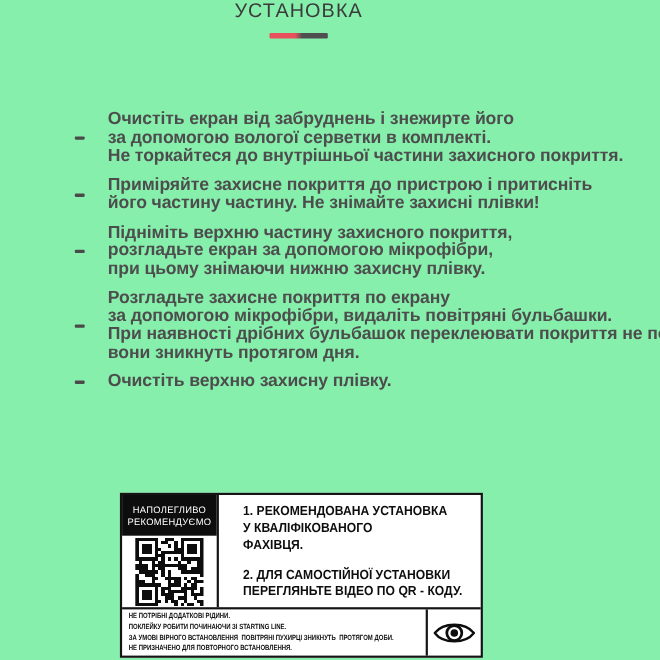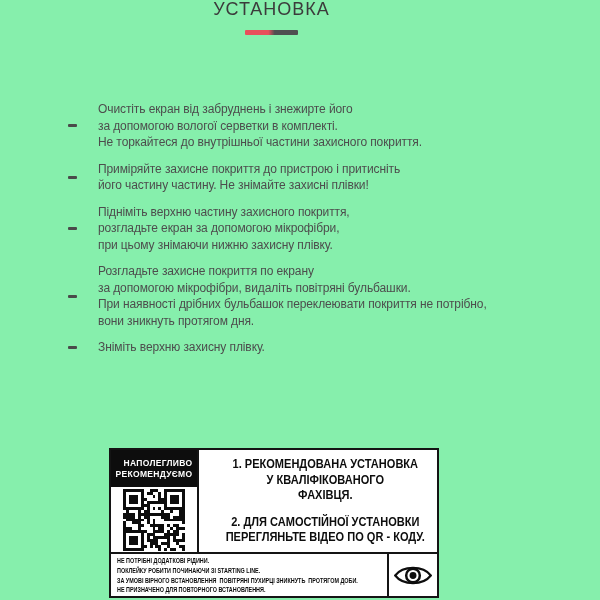--- a/index.html
+++ b/index.html
@@ -14,35 +14,35 @@
   }
   .divider{
     position:absolute;left:245px;top:30px;width:53px;height:5px;
     background:linear-gradient(90deg,var(--red) 0 44%,var(--dark) 56% 100%);
     border-radius:1px;
   }
   .steps{position:absolute;left:68px;top:101px;width:470px;}
   .step{display:flex;align-items:center;margin-bottom:10px;}
   .dash{flex:0 0 9px;height:3px;background:#4a4a4a;border-radius:1px;margin-right:21px;align-self:center;}
   .step-text{
-    white-space:pre;font-size:12px;line-height:16.5px;color:var(--body);letter-spacing:-0.1px;
+    white-space:pre;font-size:16px;line-height:16.5px;color:var(--body);letter-spacing:-0.1px;font-weight:bold;
   }
   .rec-box{
     position:absolute;left:109px;top:448px;width:330px;height:150px;
     border:2px solid var(--ink);box-sizing:border-box;background:#fff;
     display:flex;flex-direction:column;color:var(--ink);
   }
   .rec-top{flex:0 0 102px;display:flex;border-bottom:2px solid var(--ink);}
   .rec-left{flex:0 0 86px;border-right:2px solid var(--ink);display:flex;flex-direction:column;}
   .badge{
     height:37px;background:#0d0d0d;color:#fff;display:flex;align-items:center;justify-content:center;
-    font-size:8.5px;font-weight:bold;line-height:11px;text-align:right;white-space:pre-line;letter-spacing:0.3px;
+    font-size:8.5px;font-weight:normal;line-height:11px;text-align:center;white-space:pre-line;letter-spacing:0.3px;
   }
   .qr-wrap{flex:1;display:flex;align-items:center;justify-content:center;}
-  .rec-right{flex:1;padding:7px 8px 5px 22px;overflow:hidden;text-align:center;}
+  .rec-right{flex:1;padding:7px 8px 5px 22px;overflow:hidden;}
   .rec-point{
     white-space:pre;font-weight:bold;font-size:12px;line-height:15.5px;color:#0d0d0d;
     transform:scaleX(0.92);transform-origin:0 0;width:109%;
   }
   .rec-point + .rec-point{margin-top:11px;}
   .rec-bottom{flex:1;display:flex;min-height:0;}
   .notes-cell{flex:1;padding:4px 5px 3px 6px;overflow:hidden;display:flex;align-items:center;}
   .notes{
     white-space:pre;font-weight:bold;font-size:6.8px;line-height:9.6px;color:#0d0d0d;
     transform:scaleX(0.8);transform-origin:0 50%;width:125%;
@@ -78,21 +78,21 @@
     </div>
     <div class="step">
       <div class="dash"></div>
       <div class="step-text">Розгладьте захисне покриття по екрану
 за допомогою мікрофібри, видаліть повітряні бульбашки.
 При наявності дрібних бульбашок переклеювати покриття не потрібно,
 вони зникнуть протягом дня.</div>
     </div>
     <div class="step">
       <div class="dash"></div>
-      <div class="step-text">Зніміть верхню захисну плівку.</div>
+      <div class="step-text">Очистіть верхню захисну плівку.</div>
     </div>
   </div>
 
   <div class="rec-box">
     <div class="rec-top">
       <div class="rec-left">
         <div class="badge">НАПОЛЕГЛИВО
 РЕКОМЕНДУЄМО</div>
         <div class="qr-wrap">
             <svg class="qr-svg" width="62" height="62" viewBox="0 0 21 21" shape-rendering="crispEdges">

